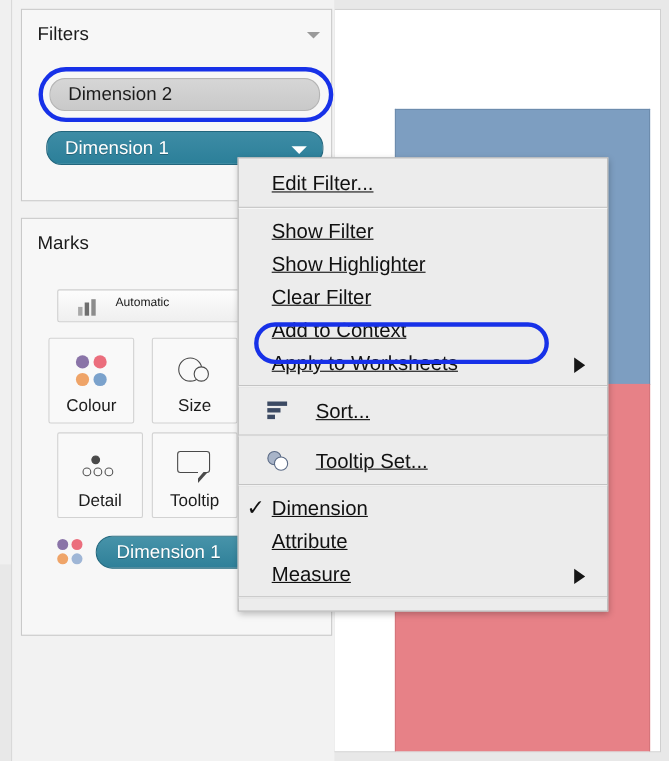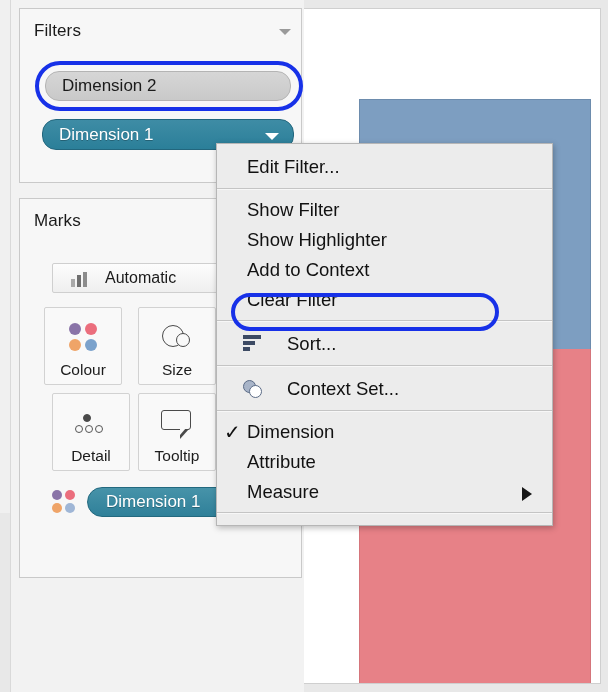--- a/index.html
+++ b/index.html
@@ -138,21 +138,21 @@
     left: 32px; top: 64px;
     width: 180px; height: 30px;
     box-sizing: border-box;
     background: linear-gradient(#fdfdfd, #efefef);
     border: 1px solid #cfcfcf;
     border-radius: 2px;
   }
   #mark-type .mt-label {
     position: absolute;
     left: 52px; top: 5px;
-    font-size: 16px;
+    font-size: 11px;
     color: #1a1a1a;
   }
   .bars-icon {
     position: absolute;
     left: 18px; top: 8px;
     width: 22px; height: 15px;
   }
   .bars-icon i {
     position: absolute;
     bottom: 0;
@@ -362,20 +362,21 @@
     box-sizing: border-box;
   }
   .menu-item {
     position: relative;
     height: 30px;
     line-height: 30px;
     font-size: 18.5px;
     color: #111111;
     padding-left: 30px;
     white-space: nowrap;
+    text-decoration: underline;
   }
   .menu-item.tall { height: 33px; line-height: 33px; }
   .menu-item .mi-text { pointer-events: none; }
   .menu-sep {
     height: 1px;
     background: #c4c4c4;
     margin: 5px 0 5px 0;
     border-bottom: 1px solid #f7f7f7;
   }
   .submenu-arrow {
@@ -540,45 +541,49 @@
 
   <div class="menu-sep"></div>
 
   <div class="menu-item">
     <span class="mi-text">Show Filter</span>
   </div>
   <div class="menu-item">
     <span class="mi-text">Show Highlighter</span>
   </div>
   <div class="menu-item">
+    <span class="mi-text">Clear Filter</span>
+  </div>
+  <div class="menu-item">
     <span class="mi-text">Add to Context</span>
   </div>
   <div class="menu-item">
-    <span class="mi-text">Clear Filter</span>
+    <span class="mi-text">Apply to Worksheets</span>
+    <span class="submenu-arrow"></span>
   </div>
 
   <div class="menu-sep"></div>
 
   <div class="menu-item tall has-icon">
     <span class="mi-icon sort-icon">
         <i></i>
         <i></i>
         <i></i>
       </span>
     <span class="mi-text">Sort...</span>
   </div>
 
   <div class="menu-sep"></div>
 
   <div class="menu-item tall has-icon">
     <span class="mi-icon set-icon">
         <span class="s1"></span>
         <span class="s2"></span>
       </span>
-    <span class="mi-text">Context Set...</span>
+    <span class="mi-text">Tooltip Set...</span>
   </div>
 
   <div class="menu-sep"></div>
 
   <div class="menu-item">
     <span class="checkmark">✓</span>
     <span class="mi-text">Dimension</span>
   </div>
   <div class="menu-item">
     <span class="mi-text">Attribute</span>

